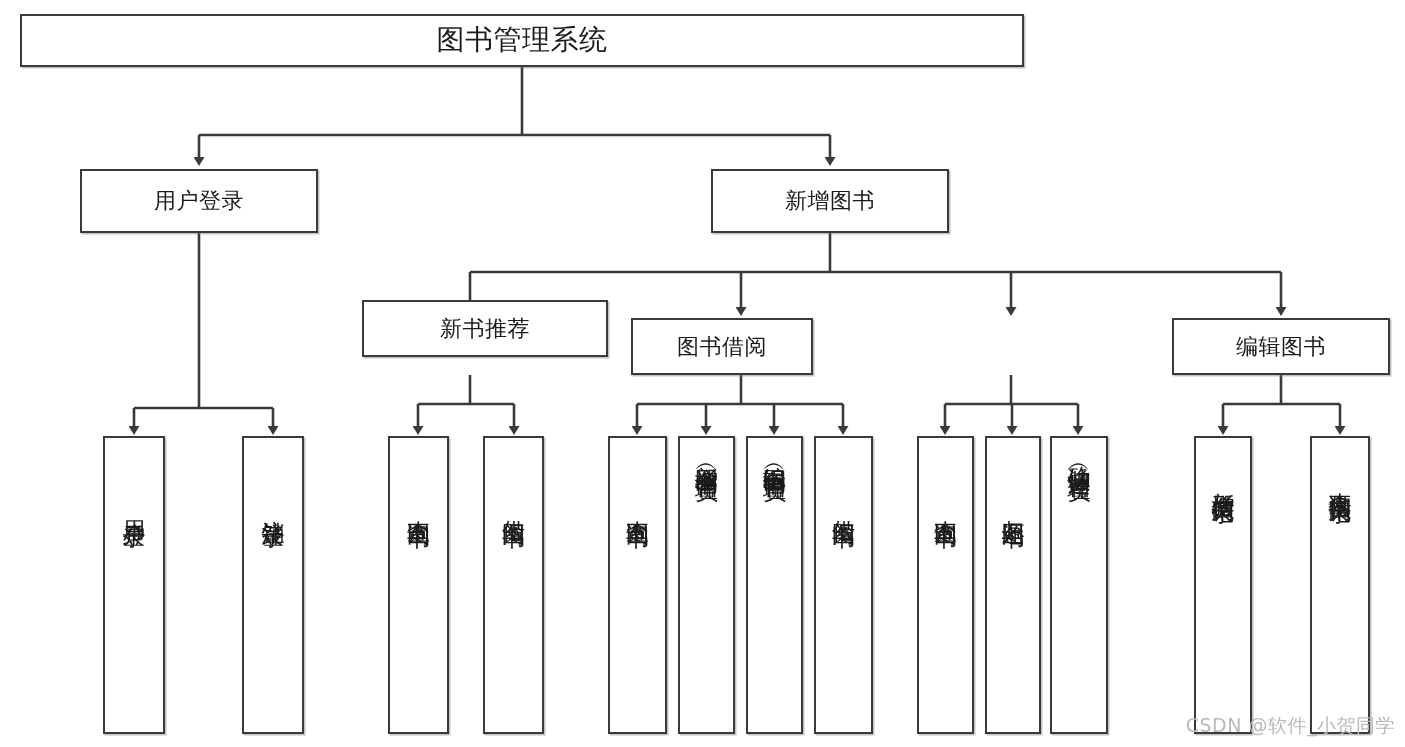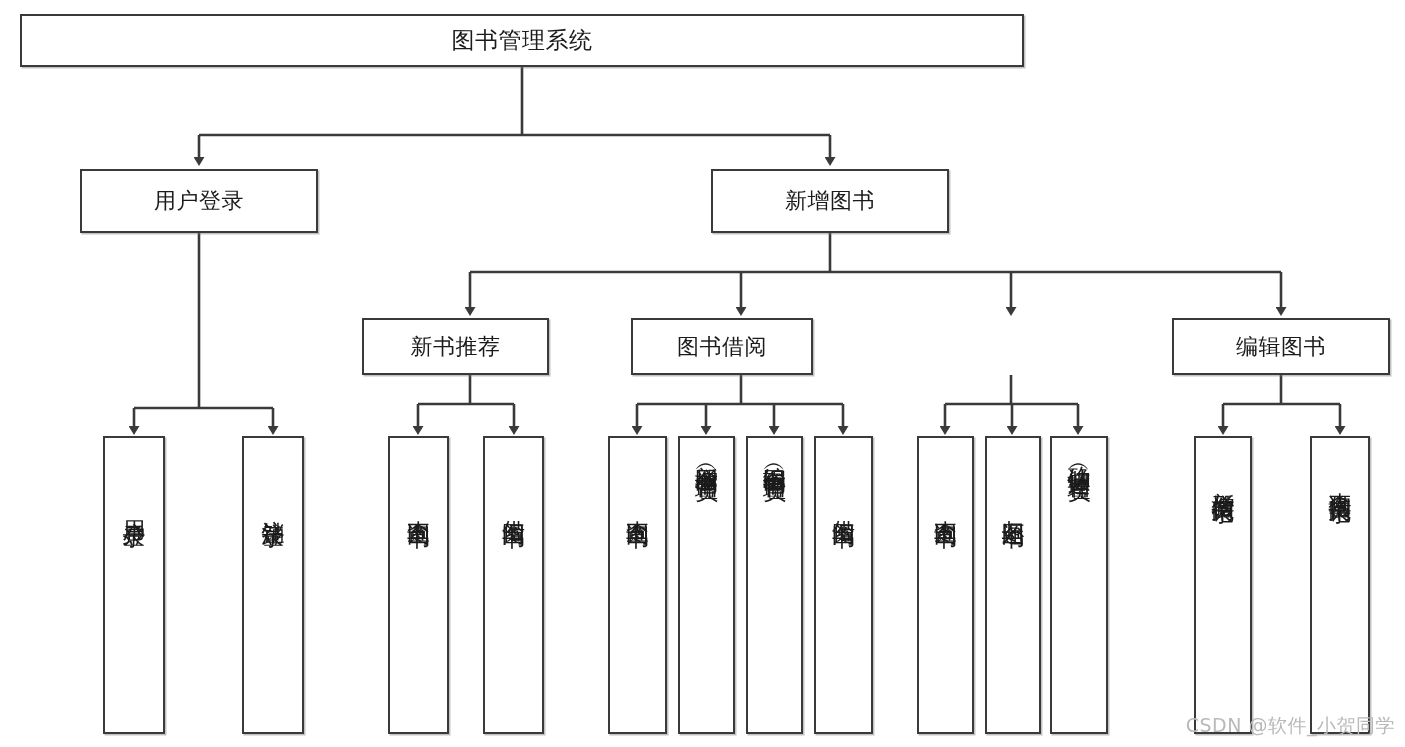--- a/index.html
+++ b/index.html
@@ -40,21 +40,21 @@
     text-align: center;
     line-height: 1.15;
     white-space: nowrap;
   }
   
   .h-node .node-label {
     font-size: 22px;
     letter-spacing: 0.5px;
   }
   .h-node.root .node-label {
-    font-size: 23px;
+    font-size: 28px;
   }
   
   .v-node {
     align-items: flex-start;
     justify-content: center;
     padding-top: 6px;
   }
   .v-node .node-label {
     writing-mode: vertical-rl;
     text-orientation: upright;
@@ -143,21 +143,21 @@
   </div>
 
   <div class="node h-node" style="left:80px; top:169px; width:238px; height:64px;">
     <span class="node-label">用户登录</span>
   </div>
 
   <div class="node h-node" style="left:711px; top:169px; width:238px; height:64px;">
     <span class="node-label">新增图书</span>
   </div>
 
-  <div class="node h-node" style="left:362px; top:318px; width:187px; height:57px;">
+  <div class="node h-node" style="left:362px; top:300px; width:246px; height:57px;">
     <span class="node-label">新书推荐</span>
   </div>
 
   <div class="node h-node" style="left:631px; top:318px; width:182px; height:57px;">
     <span class="node-label">图书借阅</span>
   </div>
 
 
   <div class="node h-node" style="left:1172px; top:318px; width:218px; height:57px;">
     <span class="node-label">编辑图书</span>

